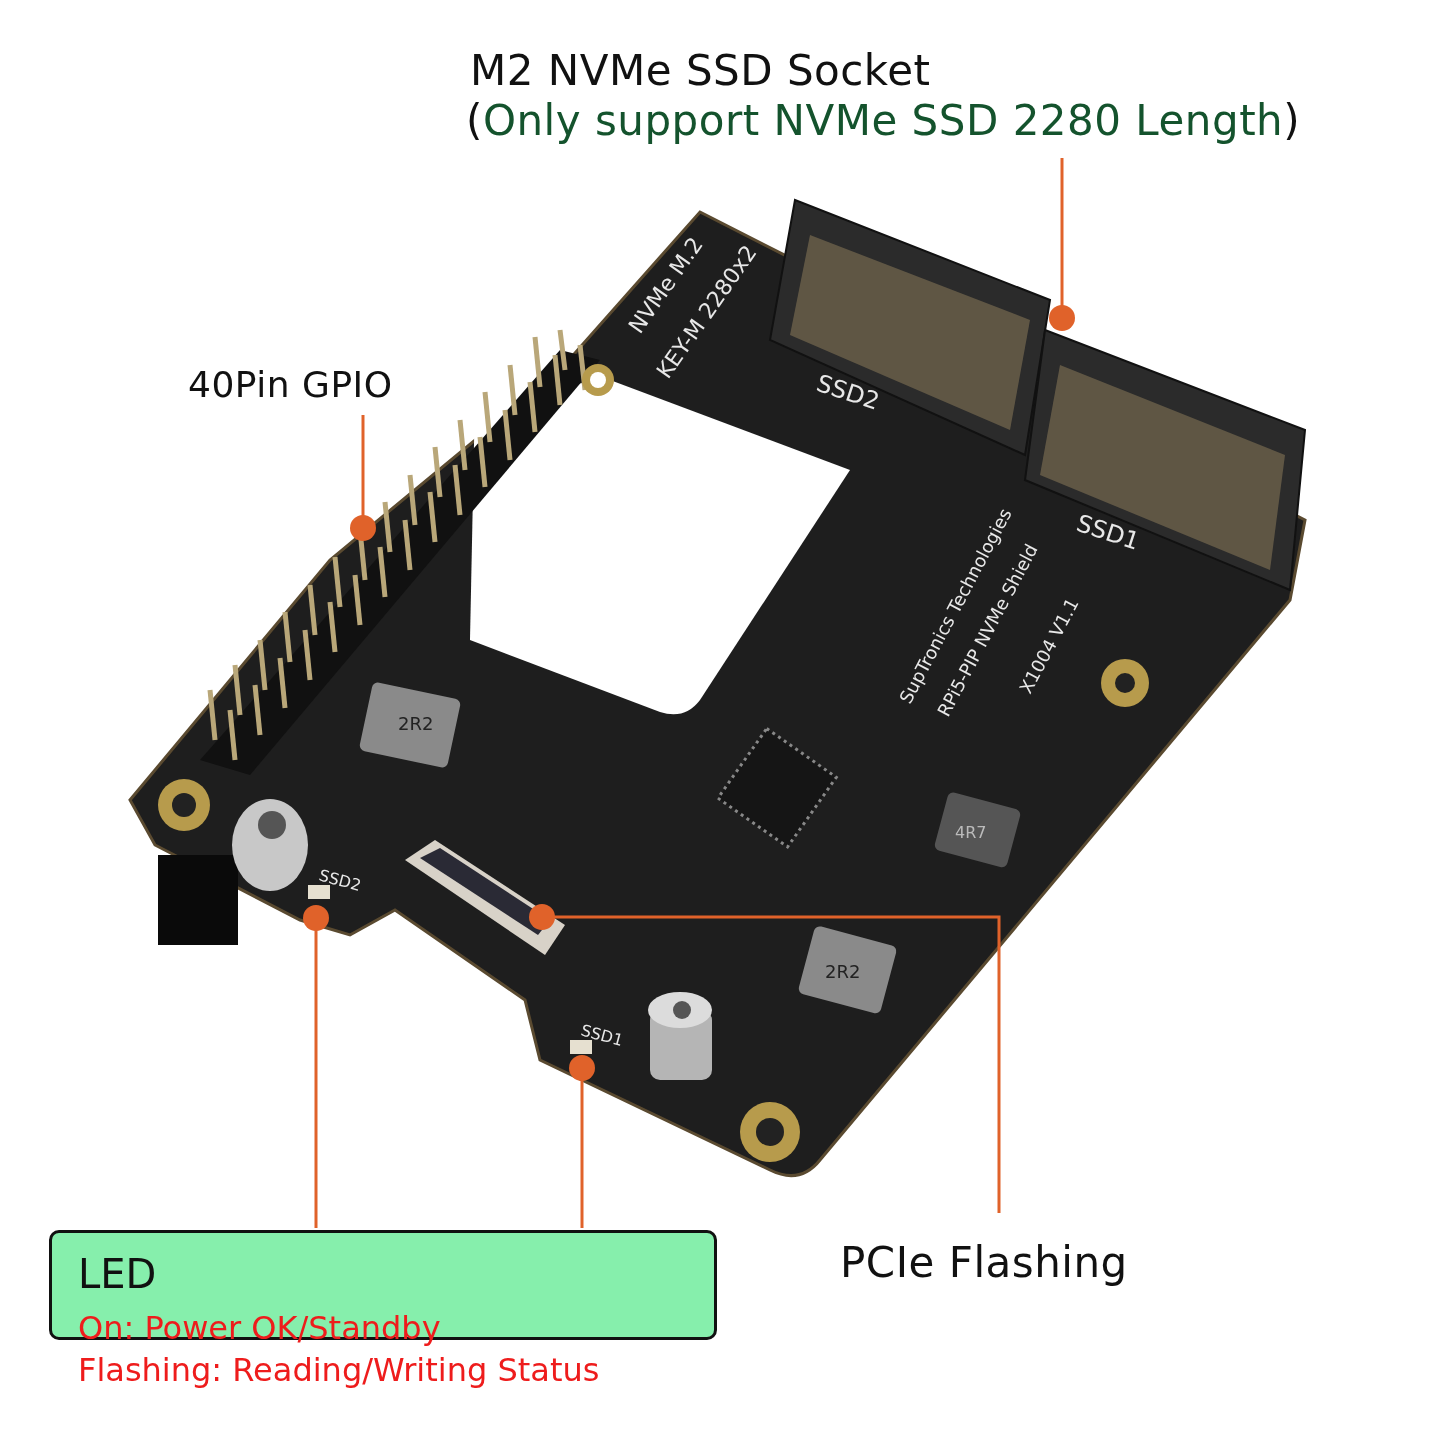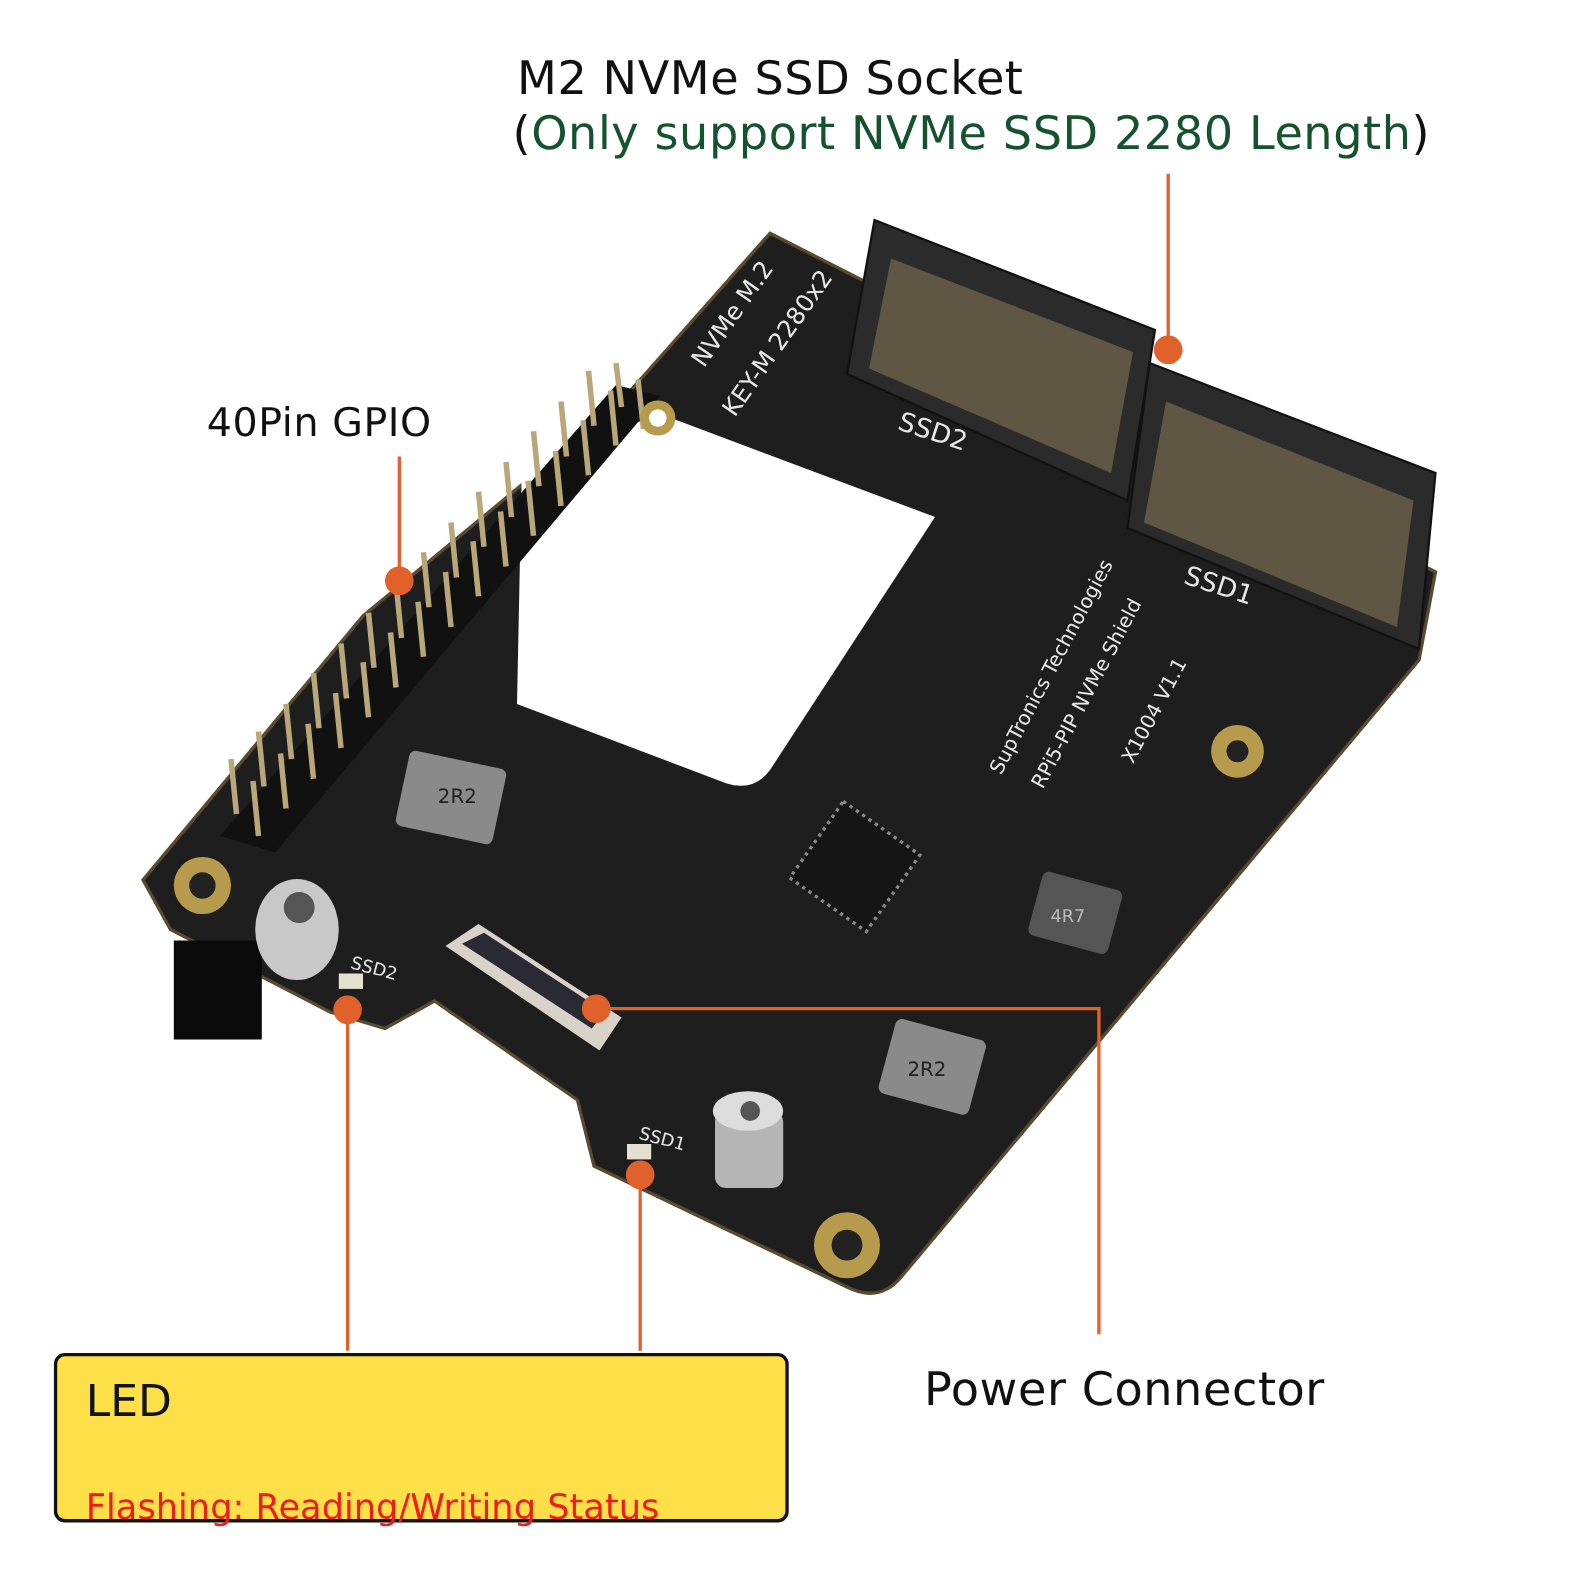--- a/index.html
+++ b/index.html
@@ -3,21 +3,21 @@
 <meta charset="utf-8">
 <style>
   html,body{margin:0;padding:0;background:#ffffff;}
   body{width:1445px;height:1445px;position:relative;overflow:hidden;font-family:"DejaVu Sans","Liberation Sans",sans-serif;}
   .label{position:absolute;color:#111;white-space:nowrap;letter-spacing:0.5px;}
   .title1{left:470px;top:46px;font-size:42px;}
   .title2{left:466px;top:96px;font-size:42px;}
   .red{color:#14532d;}
   .gpio-label{left:188px;top:364px;font-size:36px;}
   .pcie-label{left:840px;top:1238px;font-size:42px;}
-  .led-box{position:absolute;left:49px;top:1230px;width:668px;height:154px;border:3px solid #111;border-radius:10px;background:#fde047;box-sizing:border-box;}
+  .led-box{position:absolute;left:49px;top:1230px;width:668px;height:110px;border:3px solid #111;border-radius:10px;background:#86efac;box-sizing:border-box;}
   .led-title{position:absolute;left:26px;top:18px;font-size:40px;color:#111;}
   .led-line{position:absolute;left:26px;font-size:32px;color:#ee1c1c;white-space:nowrap;}
   .led-l1{top:76px;}
   .led-l2{top:118px;text-align:right;}
   svg.board{position:absolute;left:0;top:0;}
   .silk{font-family:"DejaVu Sans","Liberation Sans",sans-serif;fill:#e8e8e8;}
 </style>
 </head>
 <body>
 
@@ -140,18 +140,19 @@
     <circle cx="316" cy="918" r="13"></circle>
     <circle cx="582" cy="1068" r="13"></circle>
     <circle cx="542" cy="917" r="13"></circle>
   </g>
 </svg>
 
 <div class="label title1">M2 NVMe SSD Socket</div>
 <div class="label title2"><span>(</span><span class="red">Only support NVMe SSD 2280 Length</span><span>)</span></div>
 
 <div class="label gpio-label">40Pin GPIO</div>
-<div class="label pcie-label">Power Connector</div>
+<div class="label pcie-label">PCIe Flashing</div>
 
 <div class="led-box">
   <div class="led-title">LED</div>
+  <div class="led-line led-l1">On: Power OK/Standby</div>
   <div class="led-line led-l2">Flashing: Reading/Writing Status</div>
 </div>
 
 </body></html>

